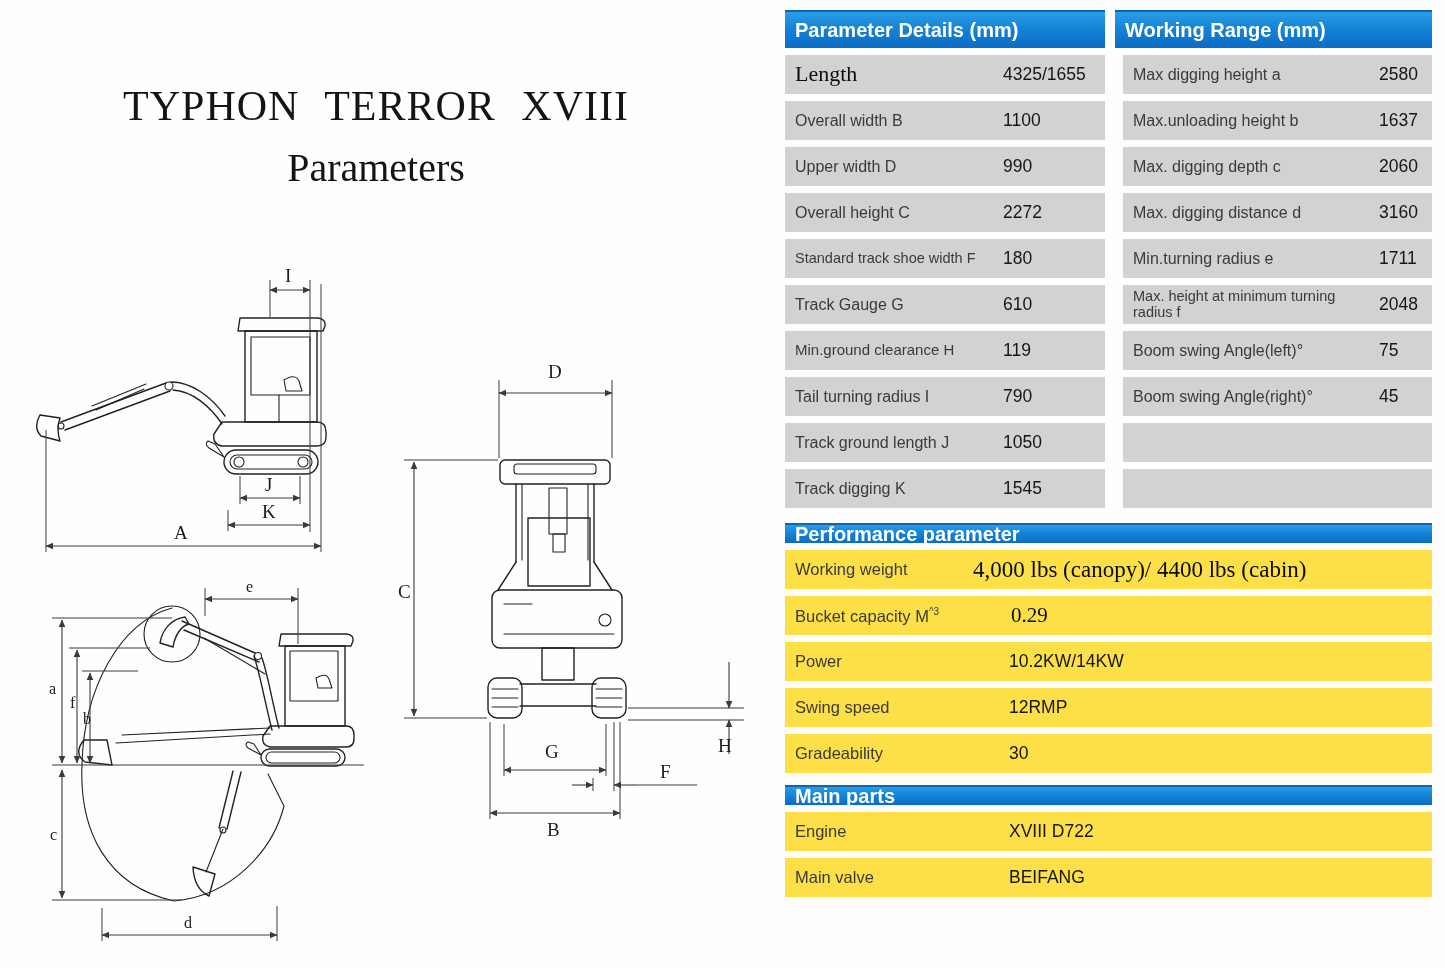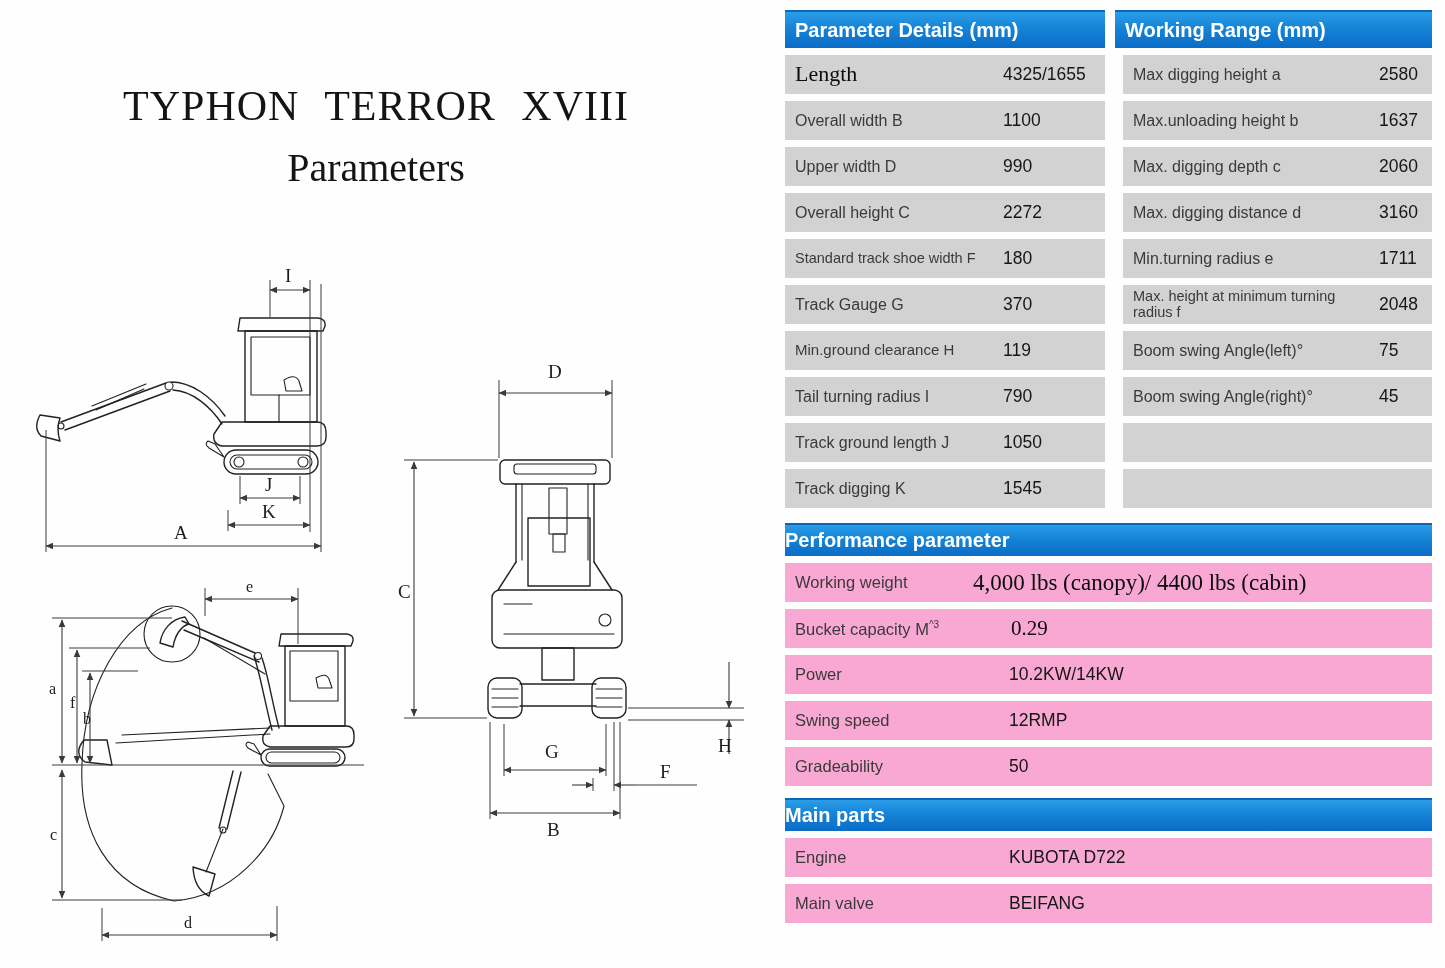--- a/index.html
+++ b/index.html
@@ -33,25 +33,25 @@
         display:flex; align-items:center; padding-left:10px; }
   .th.left { width:320px; } .th.right { flex:1; }
   .srow { display:flex; gap:18px; height:39px; margin-bottom:7px; }
   .cell { position:relative; background:#d2d2d2; display:flex; align-items:center; }
   .cell.left { width:320px; } .cell.right { flex:1; }
   .lab { padding-left:10px; font-size:16px; color:#3a3a3a; line-height:1.1; }
   .lab.two { font-size:14.5px; }
   .lab.serif { font-family:"Liberation Serif", serif; font-size:22px; color:#0d0d0d; }
   .cell.left  .val { position:absolute; left:218px; font-size:17.5px; color:#161616; }
   .cell.right .val { position:absolute; left:256px; font-size:17.5px; color:#161616; }
-  .band { height:33px; background:linear-gradient(180deg,#2a9de8 0%,#1583d6 45%,#0a6cc6 100%);
+  .band { height:20px; background:linear-gradient(180deg,#2a9de8 0%,#1583d6 45%,#0a6cc6 100%);
           border-top:2px solid #0d65b5; color:#fff; font-size:20px; font-weight:bold;
-          display:flex; align-items:center; margin-bottom:7px; }
+          display:flex; align-items:center; padding-left:10px; margin-bottom:7px; }
   .band.perf { margin-top:8px; } .band.main { margin-top:5px; }
-  .prow { position:relative; height:39px; background:#f9a8d4; margin-bottom:7px;
+  .prow { position:relative; height:39px; background:#fde047; margin-bottom:7px;
           display:flex; align-items:center; }
   .prow .lab { font-size:16.5px; }
   .prow .val { position:absolute; left:224px; font-size:17.5px; color:#161616; }
   .prow .val.wserif { font-family:"Liberation Serif", serif; font-size:23px; left:188px; color:#0b0b0b;text-align:center; }
   .prow .val.bserif { font-family:"Liberation Serif", serif; font-size:21px; left:226px; color:#0b0b0b; }
   .lab sup { font-size:10px; vertical-align:super; }
 </style>
 </head>
 <body>
 
@@ -294,21 +294,21 @@
       </div>
       <div class="cell right">
         <span class="lab">Min.turning radius e</span>
         <span class="val">1711</span>
       </div>
     </div>
 
     <div class="srow">
       <div class="cell left">
         <span class="lab">Track Gauge G</span>
-        <span class="val">370</span>
+        <span class="val">610</span>
       </div>
       <div class="cell right">
         <span class="lab two" style="max-width:235px">Max. height at minimum turning radius f</span>
         <span class="val">2048</span>
       </div>
     </div>
 
     <div class="srow">
       <div class="cell left">
         <span class="lab" style="font-size:15px">Min.ground clearance H</span>
@@ -370,28 +370,28 @@
       <span class="val">10.2KW/14KW</span>
     </div>
 
     <div class="prow">
       <span class="lab">Swing speed</span>
       <span class="val">12RMP</span>
     </div>
 
     <div class="prow">
       <span class="lab">Gradeability</span>
-      <span class="val">50</span>
+      <span class="val">30</span>
     </div>
 
     <div class="band main">Main parts</div>
 
     <div class="prow">
       <span class="lab">Engine</span>
-      <span class="val">KUBOTA D722</span>
+      <span class="val">XVIII D722</span>
     </div>
 
     <div class="prow">
       <span class="lab">Main valve</span>
       <span class="val">BEIFANG</span>
     </div>
 
   </div>
 </div>
 

